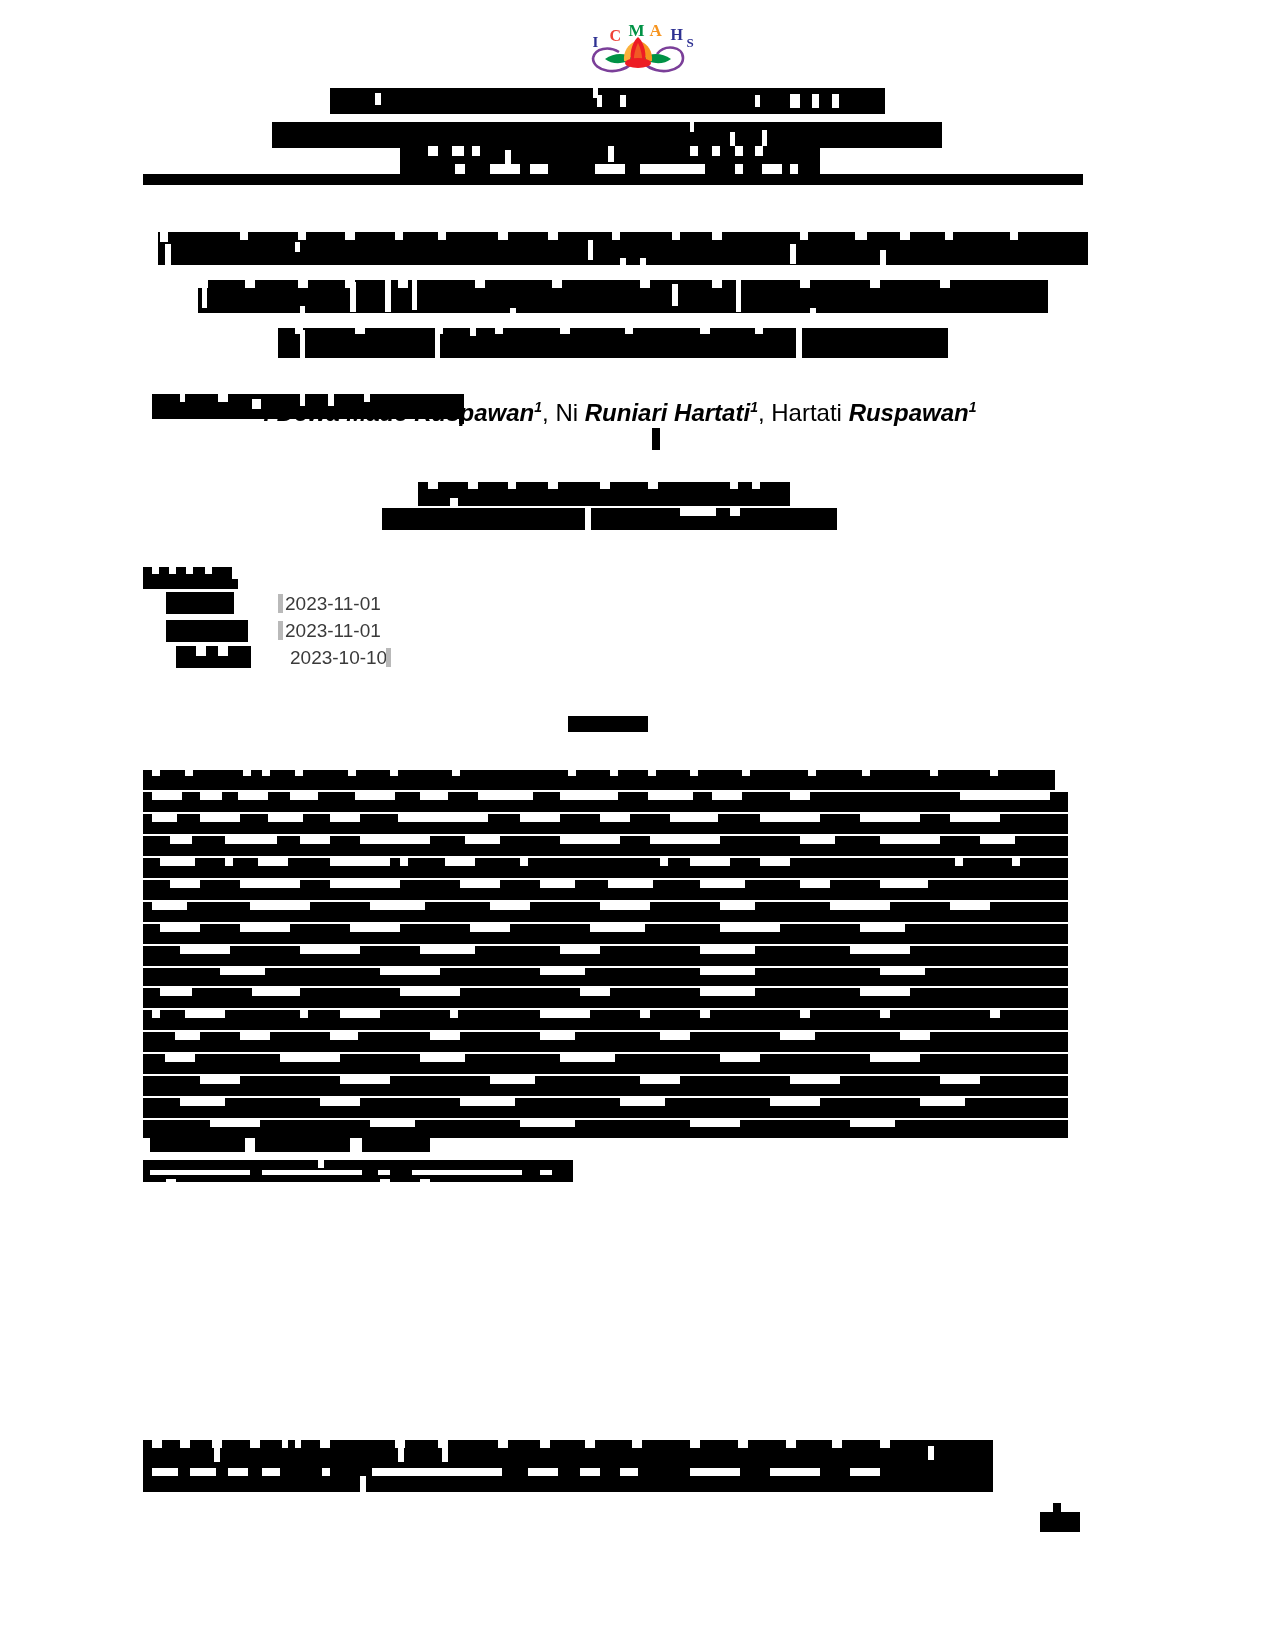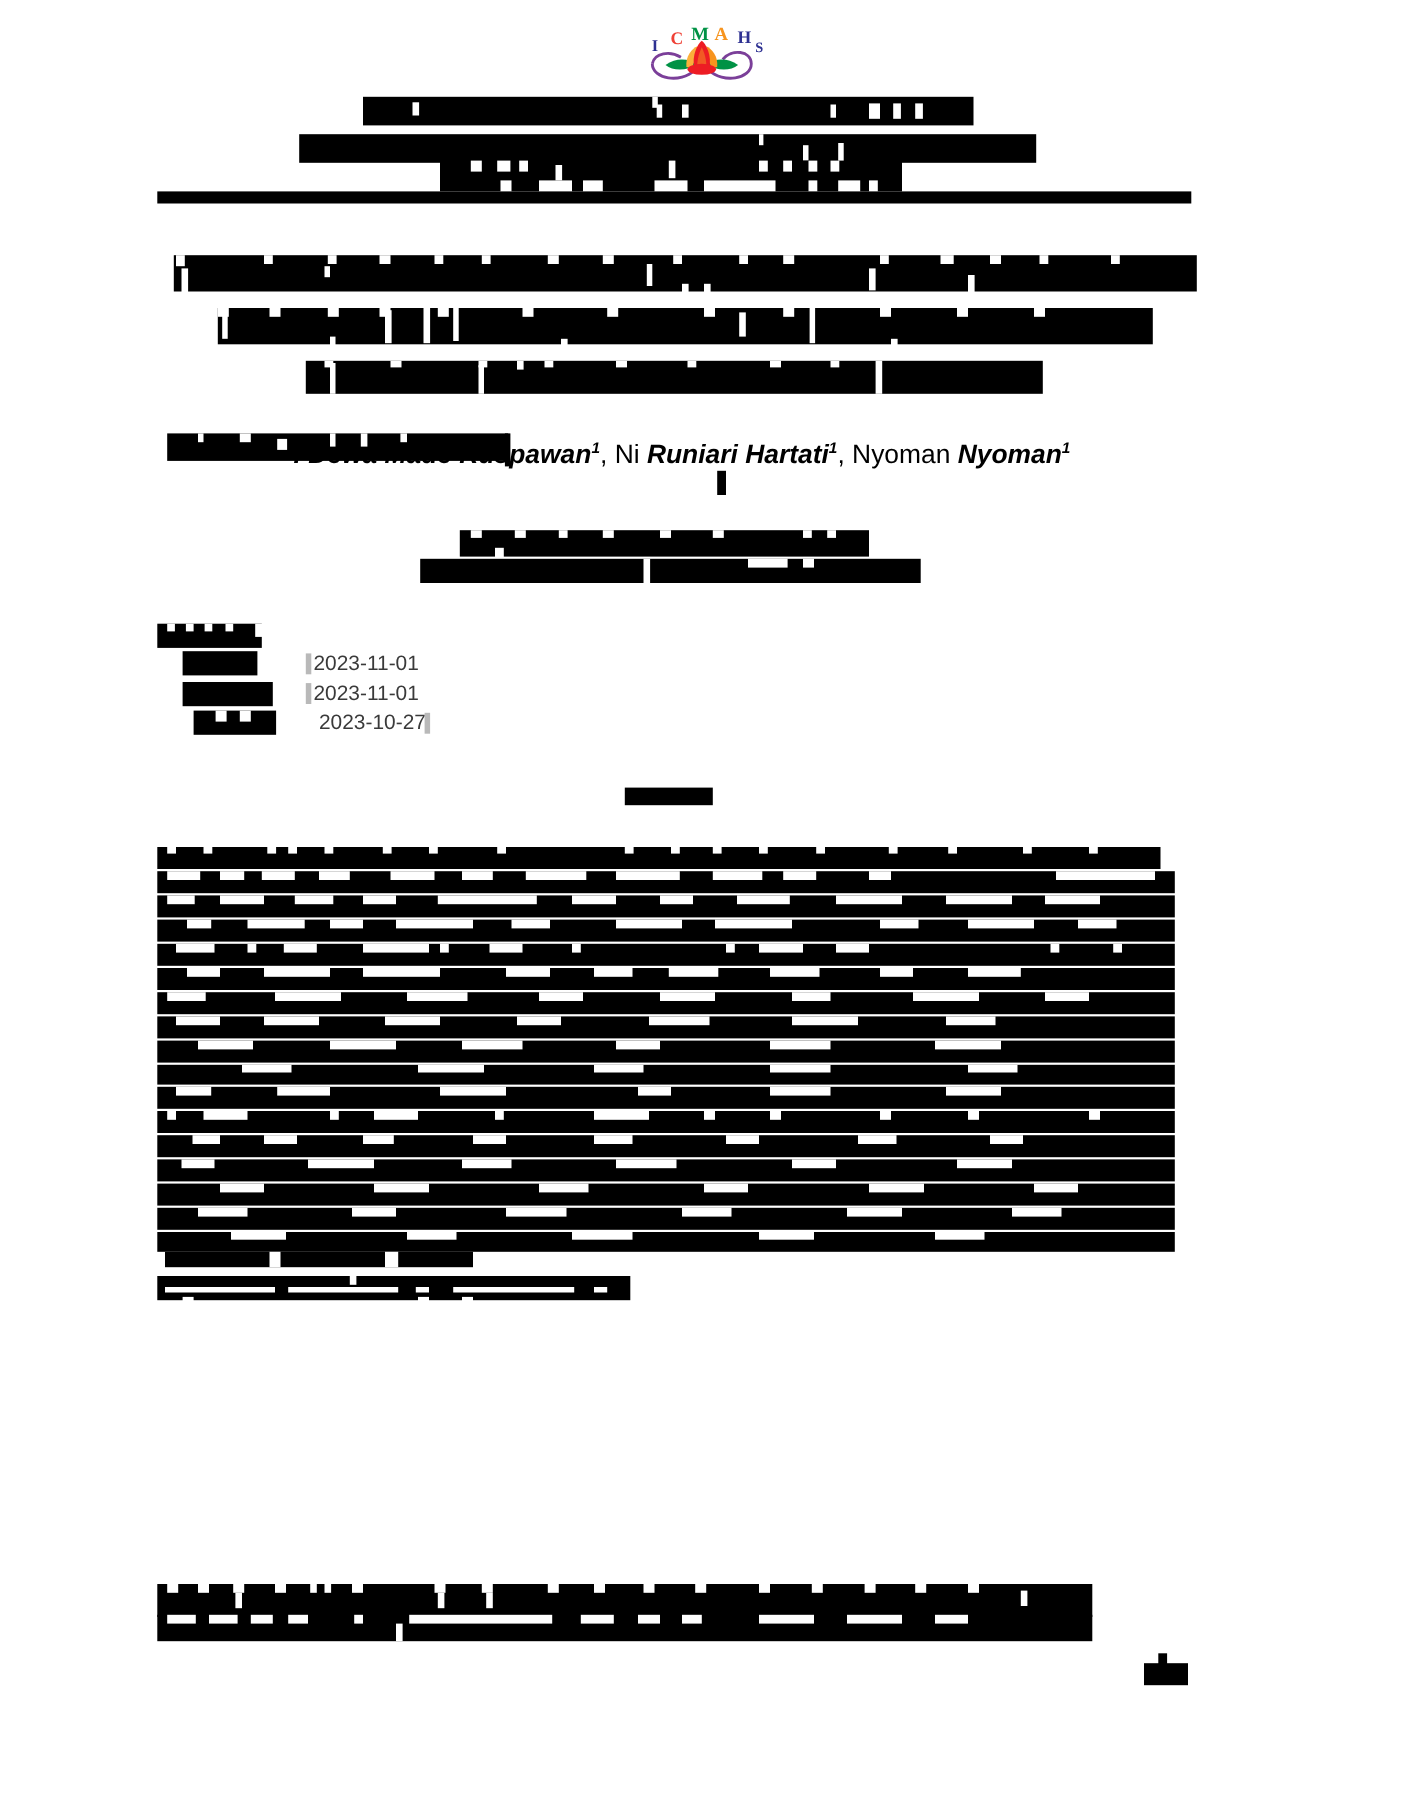--- a/index.html
+++ b/index.html
@@ -229,21 +229,21 @@
   <span class="rw" style="left:625px;top:96px;width:8px;height:6px;"></span>
   <span class="rw" style="left:700px;top:96px;width:10px;height:6px;"></span>
   <span class="rw" style="left:755px;top:96px;width:8px;height:6px;"></span>
   <span class="rw" style="left:300px;top:98px;width:5px;height:28px;"></span>
   <span class="rw" style="left:435px;top:100px;width:5px;height:26px;"></span>
   <span class="rw" style="left:796px;top:96px;width:6px;height:30px;"></span>
 </div>
 
 <div id="authors">
   <span>
-    <span>I Dewa Made Ruspawan</span><sup>1</sup><span class="nonitalic">, Ni </span><span>Runiari Hartati</span><sup>1</sup><span class="nonitalic">, Nyoman </span><span>Nyoman</span><sup>1</sup>
+    <span>I Dewa Made Ruspawan</span><sup>1</sup><span class="nonitalic">, Ni </span><span>Runiari Hartati</span><sup>1</sup><span class="nonitalic">, Hartati </span><span>Ruspawan</span><sup>1</sup>
   </span>
 </div>
 <span class="rb" id="author-redact-1"></span>
 <span class="rw" style="left:180px;top:394px;width:5px;height:8px;"></span>
 <span class="rw" style="left:218px;top:394px;width:10px;height:8px;"></span>
 <span class="rw" style="left:252px;top:399px;width:9px;height:10px;"></span>
 <span class="rw" style="left:300px;top:394px;width:5px;height:12px;"></span>
 <span class="rw" style="left:328px;top:394px;width:6px;height:12px;"></span>
 <span class="rw" style="left:364px;top:394px;width:6px;height:8px;"></span>
 <span class="rb" id="author-redact-caret"></span>
@@ -280,21 +280,21 @@
   <span class="date-tick" style="left:278px;top:32px;"></span>
   <span class="date-text" style="left:285px;top:31px;">2023-11-01</span>
 
   <span class="rb" style="left:166px;top:58px;width:82px;height:22px;"></span>
   <span class="date-tick" style="left:278px;top:59px;"></span>
   <span class="date-text" style="left:285px;top:58px;">2023-11-01</span>
 
   <span class="rb" style="left:176px;top:84px;width:75px;height:22px;"></span>
   <span class="rw" style="left:196px;top:84px;width:10px;height:10px;"></span>
   <span class="rw" style="left:218px;top:84px;width:10px;height:10px;"></span>
-  <span class="date-text" style="left:290px;top:85px;">2023-10-27</span>
+  <span class="date-text" style="left:290px;top:85px;">2023-10-10</span>
   <span class="date-tick" style="left:386px;top:86px;"></span>
 </div>
 
 <div id="abstract-heading">
   <span class="rb" style="left:0px;top:0px;width:80px;height:16px;"></span>
 </div>
 
 <div id="abstract-body">
 
   <span class="rb" style="left:143px;top:0px;width:920px;height:20px;"></span>

